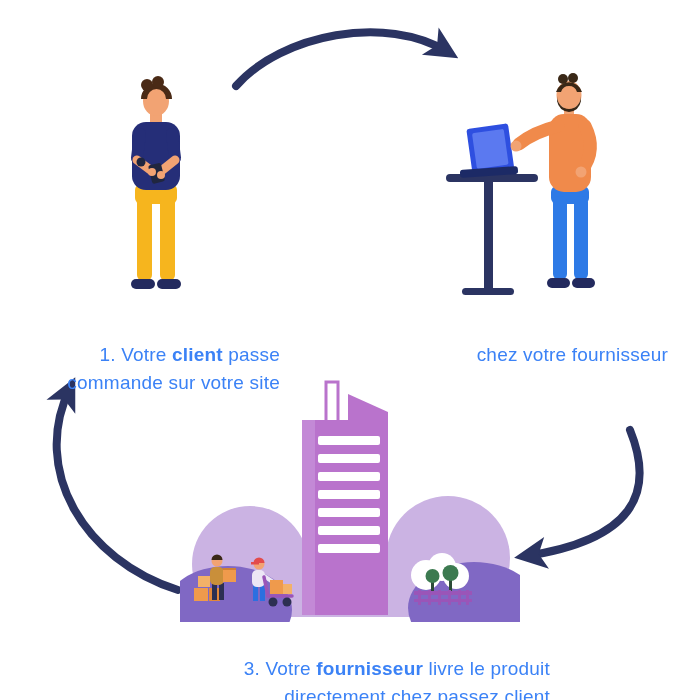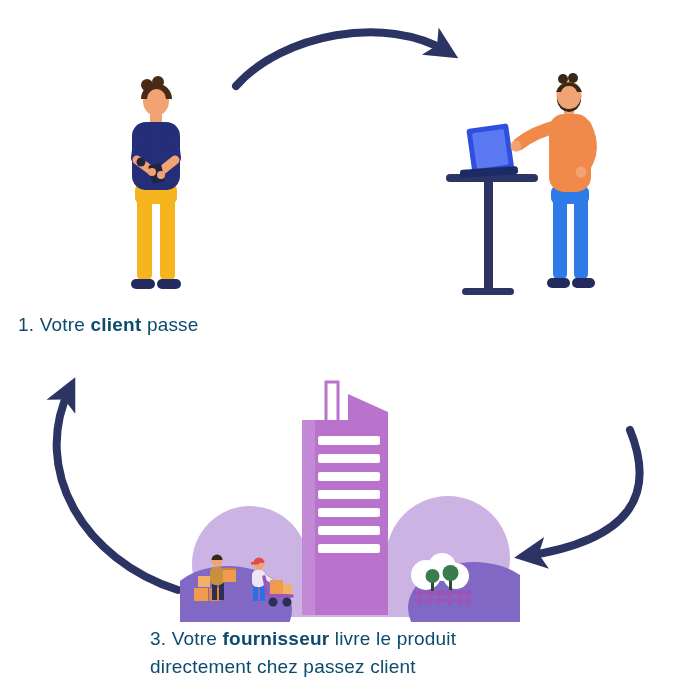--- a/index.html
+++ b/index.html
@@ -7,22 +7,22 @@
     position:relative;width:700px;height:700px;background:#ffffff;
     overflow:hidden;font-family:"Liberation Sans",sans-serif;margin:0 auto;
   }
   .abs{position:absolute;}
   .arrows-layer{left:0;top:0;width:700px;height:700px;pointer-events:none;}
   .figure{display:block;}
   .fig-client{left:95px;top:72px;width:120px;height:250px;}
   .fig-seller{left:432px;top:64px;width:210px;height:245px;}
   .fig-warehouse{left:180px;top:372px;width:340px;height:250px;}
   .caption{
-    position:absolute;color:#0c4a6e;font-size:19px;line-height:1.45;
-    text-align:left;letter-spacing:.2px;font-weight:400;
+    position:absolute;color:#3b82f6;font-size:19px;line-height:1.45;
+    text-align:right;letter-spacing:.2px;font-weight:400;margin-top:30px;
   }
   .caption strong{font-weight:700;}
   .caption .line{display:block;}
   .cap-1{left:18px;top:311px;width:262px;}
   .cap-2{left:378px;top:311px;width:290px;}
   .cap-3{left:150px;top:625px;width:400px;}
 </style>
 </head>
 <body>
 
@@ -193,23 +193,25 @@
       <path d="M88 224 L84 205" stroke="#9a55b8" stroke-width="3.5" stroke-linecap="round"></path>
       <circle cx="93" cy="230" r="4.5" fill="#2c2f52"></circle>
       <circle cx="107" cy="230" r="4.5" fill="#2c2f52"></circle>
       <rect x="90" y="208" width="13" height="14" fill="#ef9a4c"></rect>
       <rect x="103" y="212" width="9" height="10" fill="#f3b168"></rect>
     </g>
   </svg>
 
   <div class="caption cap-1">
     <span class="line"><span>1. Votre </span><strong>client</strong><span> passe</span></span>
+    <span class="line">commande sur votre site</span>
   </div>
 
   <div class="caption cap-2">
+    <span class="line">chez votre fournisseur</span>
   </div>
 
   <div class="caption cap-3">
     <span class="line"><span>3. Votre </span><strong>fournisseur</strong><span> livre le produit</span></span>
     <span class="line">directement chez passez client</span>
   </div>
 
 </div>
 
 </body></html>

